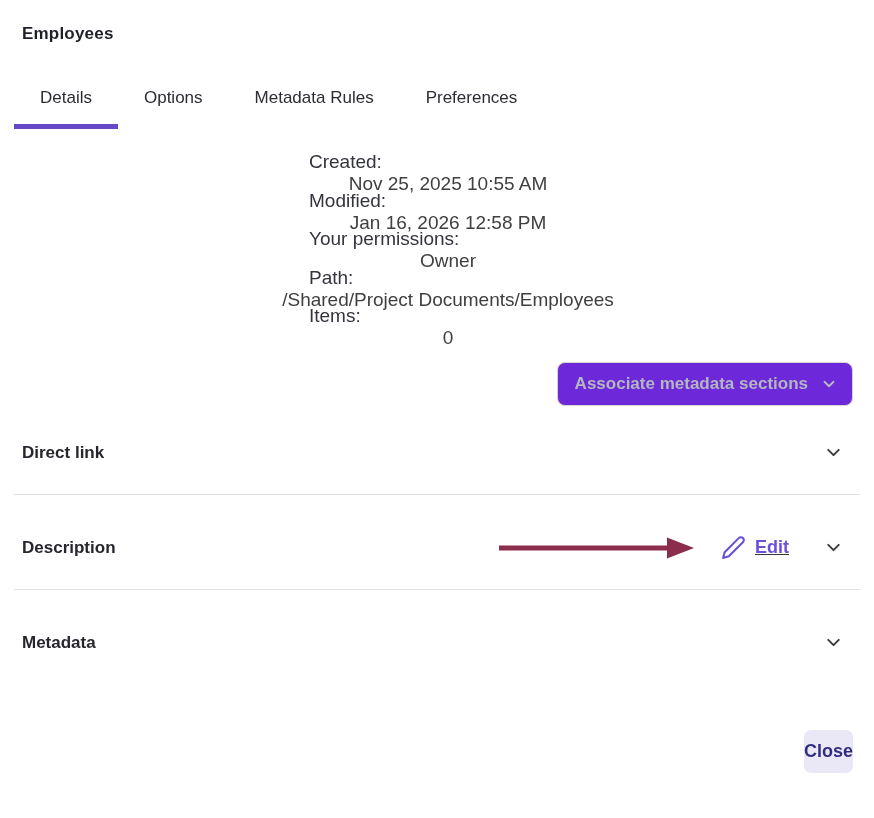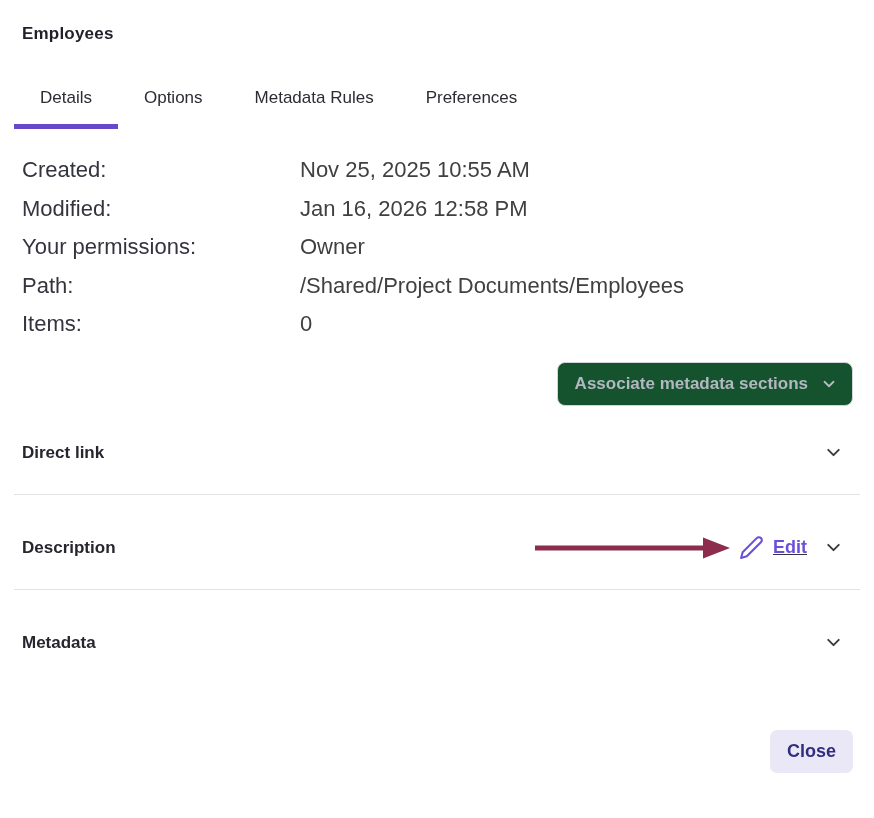--- a/index.html
+++ b/index.html
@@ -16,55 +16,55 @@
   
   .tabs { display: flex; margin: 28px 8px 0 14px; }
   .tab {
     padding: 16px 26px 16px; font-size: 17px; color: #2c2c34;
     border-bottom: 5px solid transparent; cursor: pointer; white-space: nowrap;
   }
   .tab.active { border-bottom-color: #6748cb; }
 
   
   .props { margin: 22px 0 0 22px; }
-  .prop-row { display: flex; align-items: center; height: 38.5px; font-size: 22px; }
+  .prop-row { display: flex; align-items: center; height: 38.5px; font-size: 19px; flex-direction: column; }
   .prop-label { width: 278px; color: #33343d; }
   .prop-value { color: #404040; }
 
   
   .dropdown-row { display: flex; justify-content: flex-end; margin: 18px 21px 0 0; }
   .metadata-dropdown {
     display: flex; align-items: center; gap: 12px; height: 44px;
     padding: 0 14px 0 17px; border: 1px solid #d3d5da; border-radius: 8px;
-    background: #14532d; font-size: 17px; font-weight: 700; color: #b3b7c0;
+    background: #6d28d9; font-size: 17px; font-weight: 700; color: #b3b7c0;
     cursor: pointer;
   }
 
   
   .section {
     display: flex; align-items: center; justify-content: space-between;
     height: 46px; padding: 0 30px 0 22px;
   }
   .section.first { margin-top: 24px; align-items: center; }
   .section-label { font-size: 17px; font-weight: 700; color: #26262e; }
   .divider { border: none; border-top: 1px solid #e3e3e6; margin: 18px 14px 0 14px; }
   .section.after-divider { margin-top: 30px; }
 
-  .section-right { display: flex; align-items: center; gap: 6px; text-decoration: underline; }
+  .section-right { display: flex; align-items: center; gap: 24px; text-decoration: underline; }
   .edit-cluster { display: flex; align-items: center; gap: 9px; cursor: pointer; }
   .edit-label { font-size: 18px; font-weight: 700; color: #6c4fd9; }
   .chev-btn { display: flex; align-items: center; cursor: pointer; margin-left: 10px; }
   .annotation-arrow { display: flex; align-items: center; margin-right: 2px; }
 
   
   .footer-row { display: flex; justify-content: flex-end; margin: 64px 21px 0 0; }
   .close-button {
     background: #eae8f6; color: #312e81; font-weight: 700; font-size: 18px;
     font-family: "Liberation Sans", sans-serif;
-    border: none; border-radius: 7px; padding: 11px 17px; cursor: pointer;
+    border: none; border-radius: 7px; padding: 11px 0; cursor: pointer;
   }
 </style>
 </head>
 <body>
 
 <div class="panel">
 
   <h1 class="page-title">Employees</h1>
 
   <div class="tabs">

